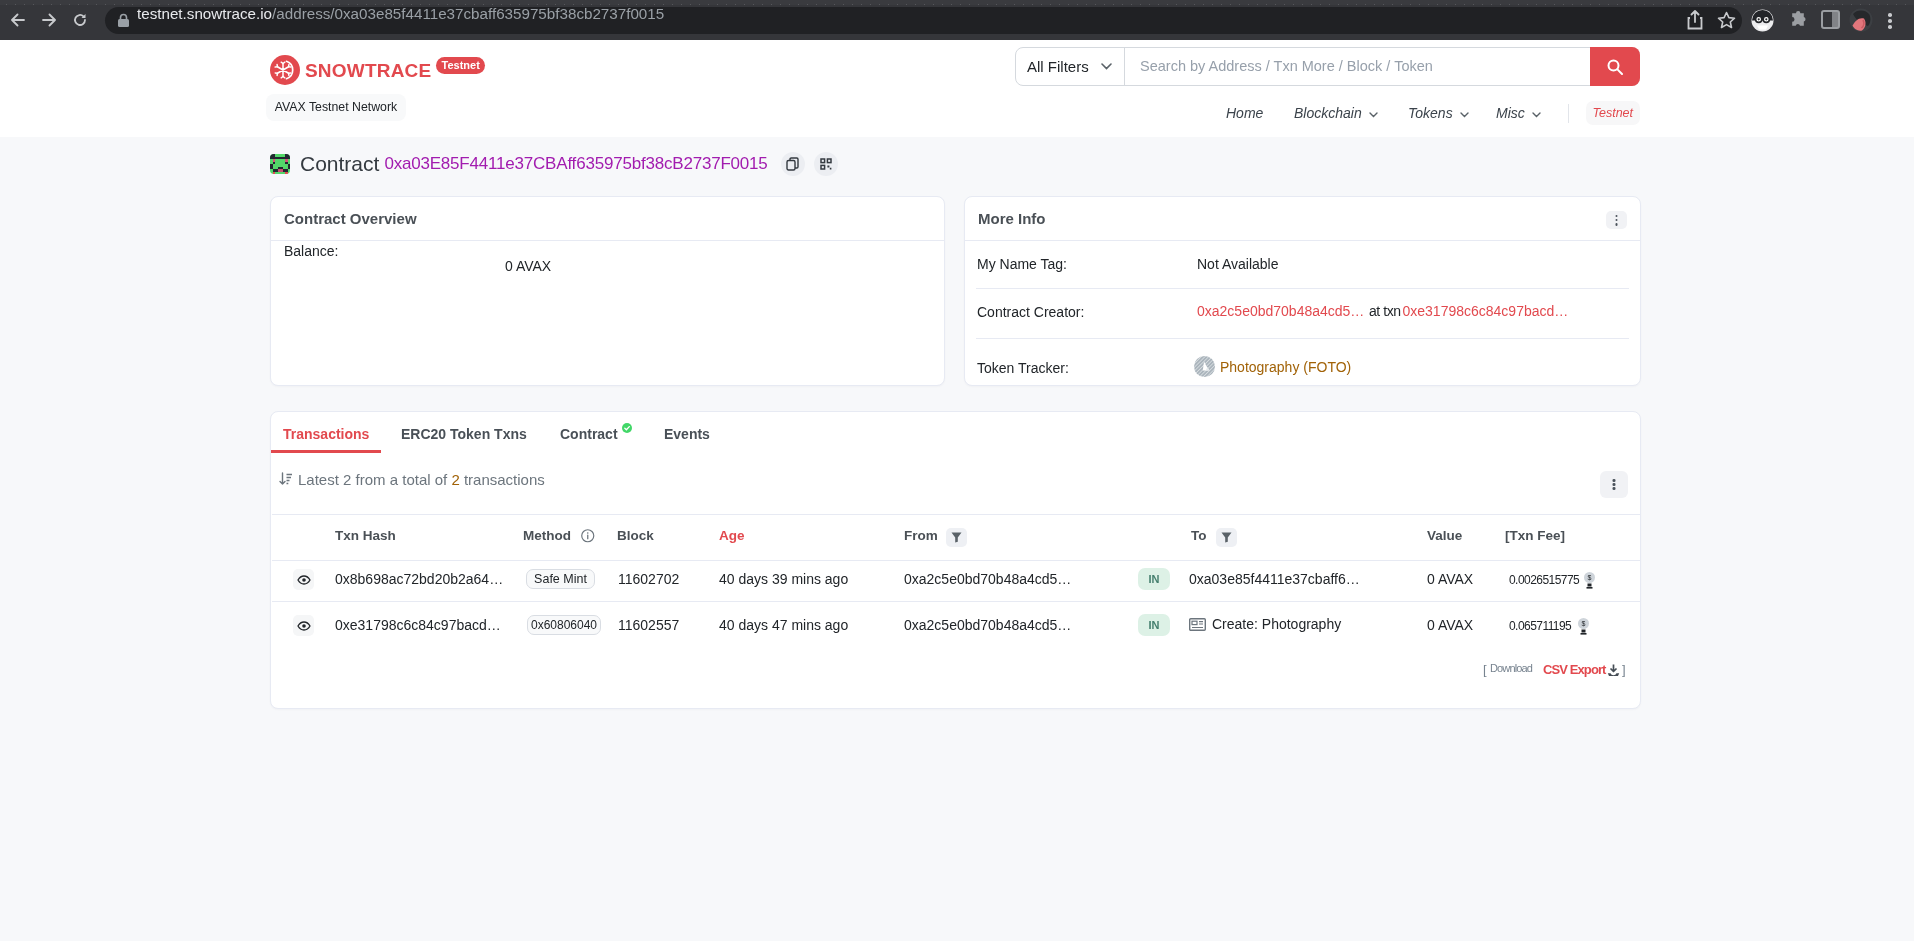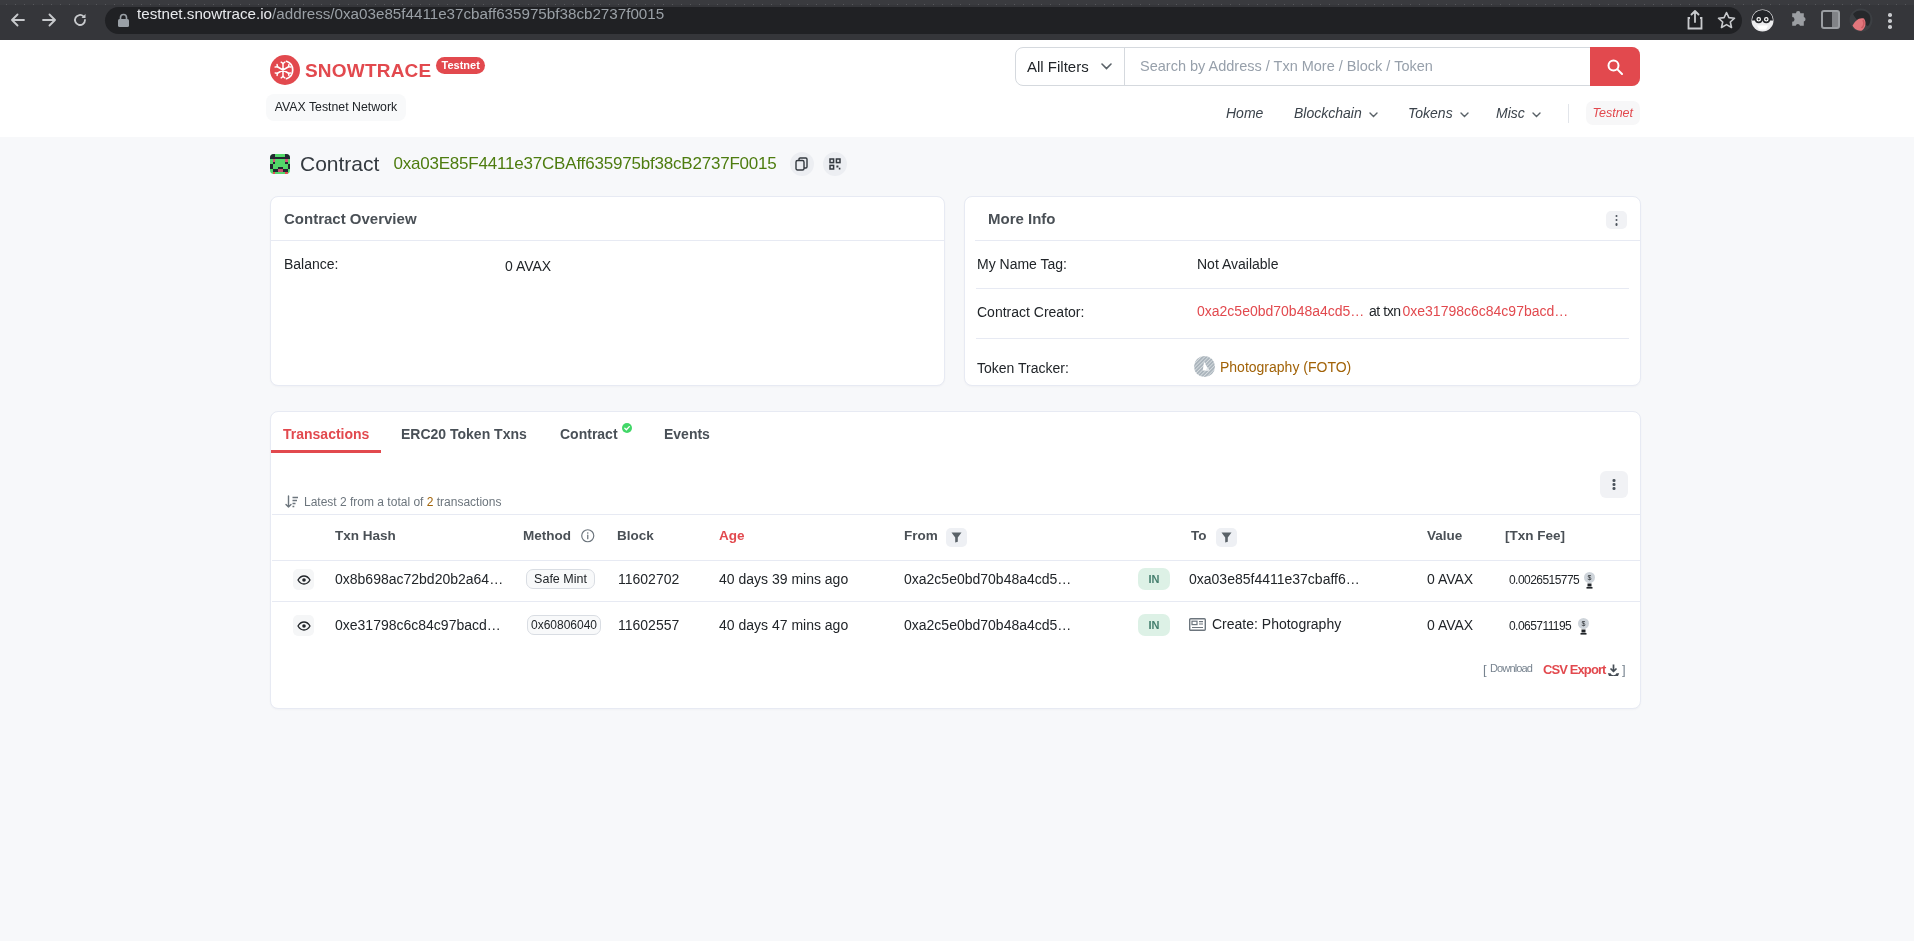--- a/index.html
+++ b/index.html
@@ -38,36 +38,36 @@
 #nav .sep { position:absolute; left:1568px; top:4px; width:1px; height:19px; background:#e2e5ea; }
 #nav-testnet { position:absolute; left:1586px; top:1px; background:#f7f7f8; color:#e2494e; font-size:12.5px; border-radius:7px; height:24px; line-height:24px; padding:0 6.5px; }
 
 
 #main { position:absolute; left:0; top:137px; width:1596px; height:804px; background:#f7f8fa; }
 .card { position:absolute; background:#fff; border:1px solid #e7eaf3; border-radius:8px; box-shadow:0 1px 2px rgba(33,40,50,.03); }
 .card-header { height:44px; border-bottom:1px solid #e7eaf3; line-height:43px; padding-left:13px; font-size:15px; font-weight:bold; color:#4a5056; }
 
 #title-row { position:absolute; left:270px; top:13px; height:28px; display:flex; align-items:center; }
 #title-row h1 { font-size:21px; font-weight:normal; color:#343a40; margin-left:10px; }
-#title-row .addr { font-size:17px; letter-spacing:-0.2px; color:#4d7c0f; margin-left:14px; }
+#title-row .addr { font-size:17px; letter-spacing:-0.2px; color:#a21caf; margin-left:5px; }
 .rbtn { width:24px; height:24px; border-radius:50%; background:#eceef2; display:flex; align-items:center; justify-content:center; }
 
 #card-overview { left:270px; top:59px; width:675px; height:190px; }
-#card-moreinfo { left:964px; top:59px; width:677px; height:190px;padding-left:10px; }
+#card-moreinfo { left:964px; top:59px; width:677px; height:190px; }
 .row-line { position:absolute; left:12px; font-size:14px; color:#212529; white-space:nowrap; }
 .row-line.r { color:#e2494e; }
 .hr { position:absolute; left:11px; right:11px; height:1px; background:#e7eaf3; }
 #dots-btn1 { position:absolute; right:13px; top:14px; width:21px; height:18px; background:#f1f2f5; border-radius:5px; }
 .dotcol { position:absolute; left:50%; top:50%; transform:translate(-50%,-50%); width:3px; }
 .dotcol i { display:block; width:2.6px; height:2.6px; border-radius:50%; background:#4b535b; margin:1.6px 0; }
 
 #card-tx { left:270px; top:274px; width:1371px; height:298px; }
 .tab { position:absolute; top:0; height:41px; line-height:44px; font-size:14px; font-weight:bold; color:#495057; }
 #tab-active { color:#e2494e; border-bottom:3px solid #e2494e; }
-#latest-line { position:absolute; left:14px; font-size:12px; color:#6c757d;margin-top:24px; }
+#latest-line { position:absolute; left:8px; font-size:15px; color:#6c757d; }
 #dots-btn2 { position:absolute; left:1329px; top:59px; width:28px; height:27px; background:#f1f2f5; border-radius:6px; }
 
 .th { position:absolute; font-size:13.5px; font-weight:bold; color:#4a5056; }
 .td { position:absolute; font-size:14px; color:#212529; white-space:nowrap; }
 .badge-method { position:absolute; border:1px solid #d9dde3; background:#f8f9fa; border-radius:7px; text-align:center; color:#212529; }
 .badge-in { position:absolute; width:32px; height:22px; background:#ddf1e6; border-radius:7px; color:#46806f; font-size:11px; font-weight:bold; text-align:center; line-height:22px; }
 .eyebtn { position:absolute; width:21px; height:21px; background:#f5f6f7; border-radius:5px; display:flex; align-items:center; justify-content:center; }
 .filterbtn { position:absolute; width:21px; height:19px; background:#eef0f4; border-radius:5px; display:flex; align-items:center; justify-content:center; }
 .tline { position:absolute; left:0; width:1369px; height:1px; background:#e7eaf3; }
 </style>
@@ -214,21 +214,21 @@
             <rect x="7.4" y="1" width="3.6" height="3.6"></rect>
             <rect x="1" y="7.4" width="3.6" height="3.6"></rect>
           </g>
           <path d="M7.4 7.4h2v2h-2zM9.8 9.8h1.6v1.6H9.8z" fill="#343a40"></path>
         </svg>
     </div>
   </div>
 
   <div class="card" id="card-overview">
     <div class="card-header">Contract Overview</div>
-    <div class="row-line" style="top:59px;left:13px">Balance:</div>
+    <div class="row-line" style="top:46px;left:13px">Balance:</div>
     <div class="row-line" style="top:60.5px;left:234px">0 AVAX</div>
   </div>
 
   <div class="card" id="card-moreinfo">
     <div class="card-header">More Info</div>
     <div id="dots-btn1">
         <div class="dotcol">
           <i></i>
           <i></i>
           <i></i>

